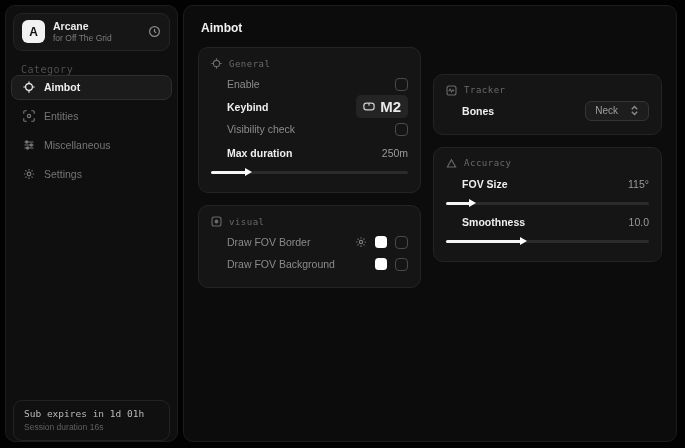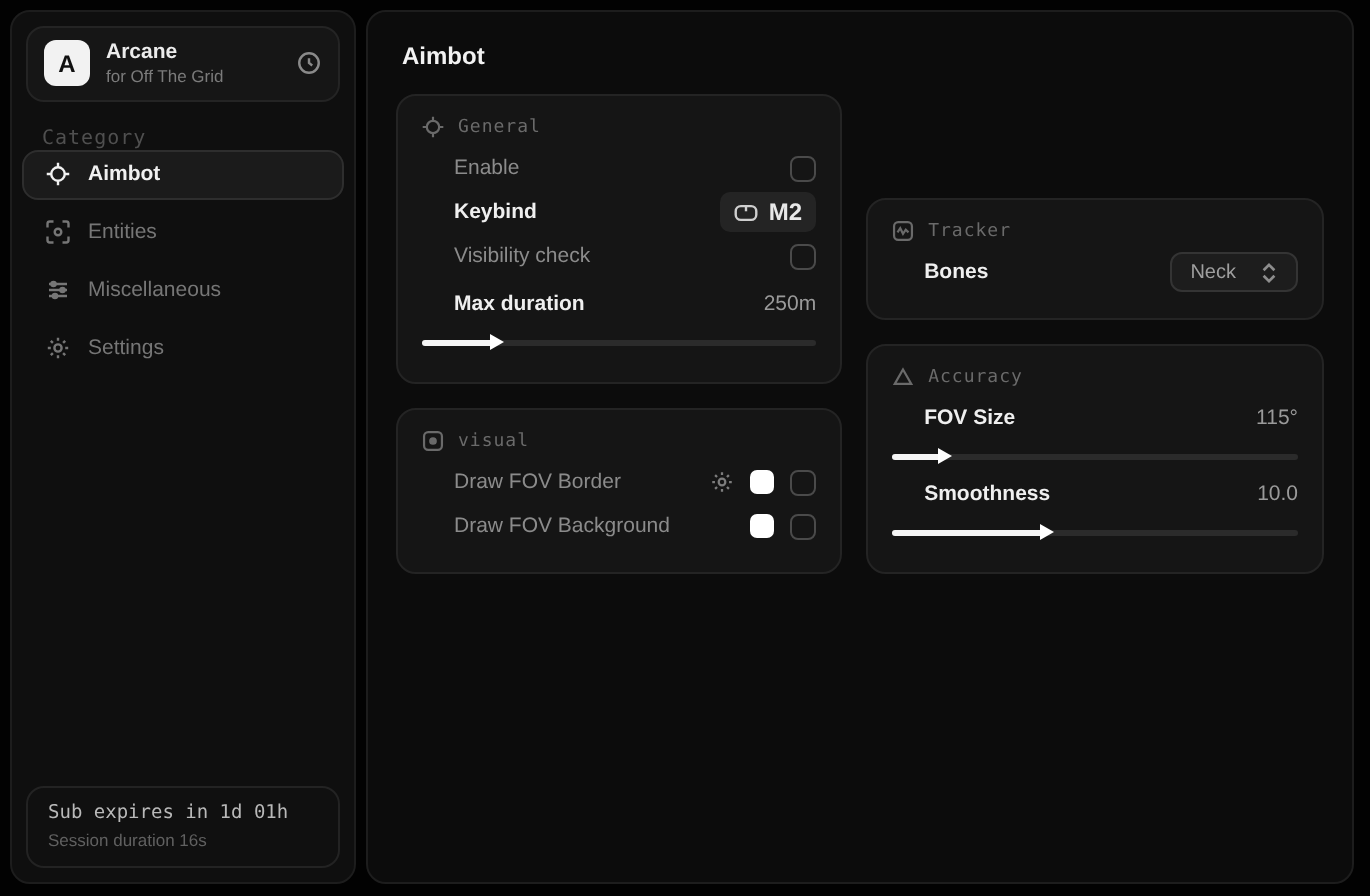--- a/index.html
+++ b/index.html
@@ -22,49 +22,49 @@
   .logo-gear { color:#8a8a8a; display:flex; }
 
   .cat-label { color:#4f4f4f; font-size:10px; letter-spacing:0.5px; margin:13px 0 0 15px; }
 
   .nav { display:flex; flex-direction:column; gap:4px; padding:0 5px; }
   .nav-item { display:flex; align-items:center; gap:9px; height:25px; padding:0 10px;
     border-radius:8px; color:#767676; font-size:10.5px; border:1px solid transparent; cursor:pointer; }
   .nav-item.selected { background:#1b1b1b; border-color:#2e2e2e; color:#f0f0f0; font-weight:bold; }
   .nav-icon { display:flex; width:13px; justify-content:center; color:inherit; }
 
-  .sidebar-footer { margin:auto 7px 7px 7px; border:1px solid #232323; border-radius:9px;
+  .sidebar-footer { margin:auto 7px 0 7px; border:1px solid #232323; border-radius:9px;
     padding:7px 10px 8px 10px; background:#101010; }
   .sf-line1 { color:#b9b9b9; font-size:9.5px; }
   .sf-line2 { color:#606060; font-size:8.5px; margin-top:3px; }
 
   
   .main-title { color:#f2f2f2; font-size:12px; font-weight:bold; padding:15px 0 0 17px; }
-  .columns { display:flex; gap:12px; padding:12px 14px 0 14px; align-items:flex-end; }
+  .columns { display:flex; gap:12px; padding:12px 14px 0 14px; align-items:center; }
   .col { display:flex; flex-direction:column; gap:12px; }
   .col-left { width:230px; }
   .col-right { width:236px; }
 
   .card { background:#151515; border:1px solid #242424; border-radius:10px; padding:10px 12px 12px 12px; }
   .card-header { display:flex; align-items:center; gap:7px; color:#6a6a6a; font-size:9px;
     letter-spacing:0.5px; margin-bottom:4px; }
   .card-header .hdr-icon { display:flex; color:#6a6a6a; }
 
   .row { display:flex; align-items:center; justify-content:space-between; min-height:22px; }
   .row-label { font-size:10.5px; color:#8b8b8b;padding-left:16px; }
   .row-label.strong { color:#efefef; font-weight:bold; }
   .row-value { font-size:10.5px; color:#9a9a9a; }
   .row-right { display:flex; align-items:center; gap:8px; }
 
   .checkbox { width:13px; height:13px; border:1.5px solid #4a4a4a; border-radius:4px; background:transparent; }
   .swatch { width:12px; height:12px; border-radius:3.5px; }
   .mini-gear { color:#7d7d7d; display:flex; }
 
   .key-badge { display:flex; align-items:center; gap:5px; background:#242424; border-radius:5px;
-    padding:3px 7px; color:#e8e8e8; font-size:12px; font-weight:bold; }
+    padding:3px 7px; color:#e8e8e8; font-size:15px; font-weight:bold; }
   .key-badge .kb-icon { display:flex; color:#cfcfcf; }
 
   .select-btn { display:flex; align-items:center; gap:12px; background:#1d1d1d; border:1px solid #343434;
     border-radius:6px; padding:3.5px 9px; color:#9f9f9f; font-size:10px; cursor:pointer; }
   .select-btn .sel-icon { display:flex; color:#8d8d8d; }
 
   .slider { position:relative; height:3px; background:#2b2b2b; border-radius:2px; margin:7px 0 6px 0; }
   .slider-fill { position:absolute; left:0; top:0; height:3px; background:#f5f5f5; border-radius:2px; }
   .slider-thumb { position:absolute; top:-3px; right:-4px; width:0; height:0;
     border-top:4.5px solid transparent; border-bottom:4.5px solid transparent; border-left:7px solid #ffffff; }

